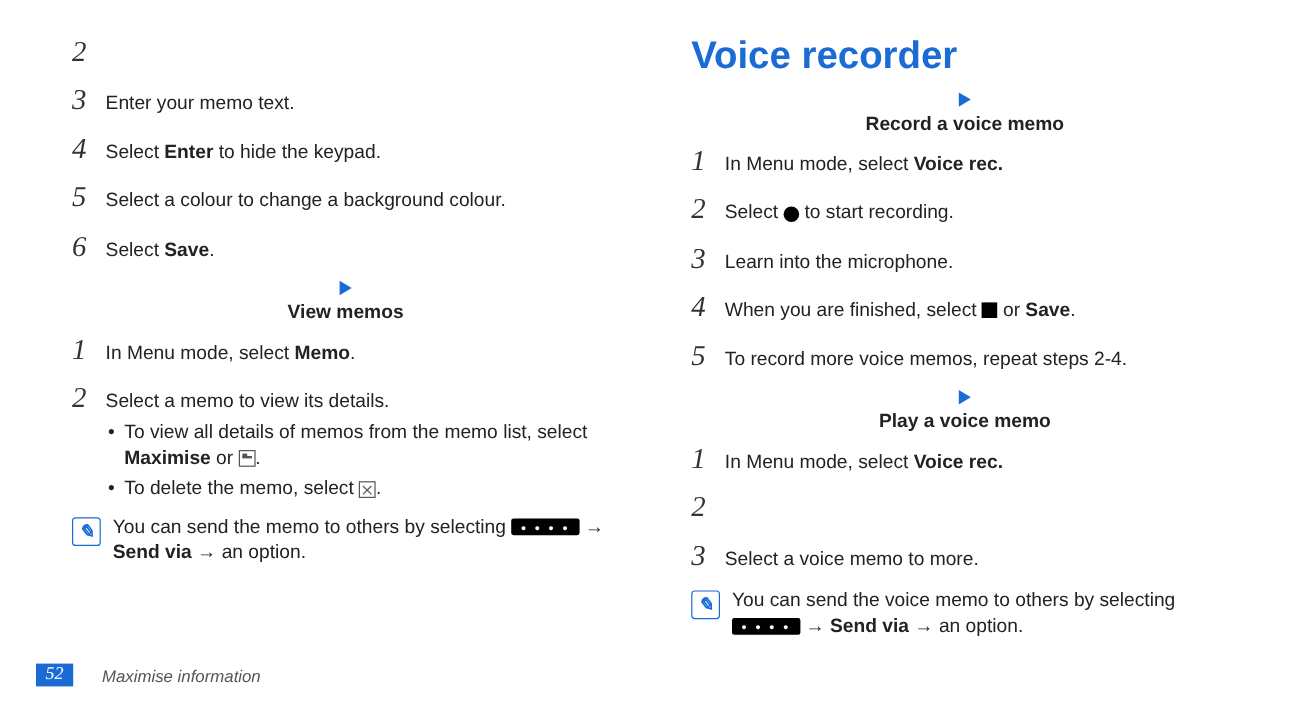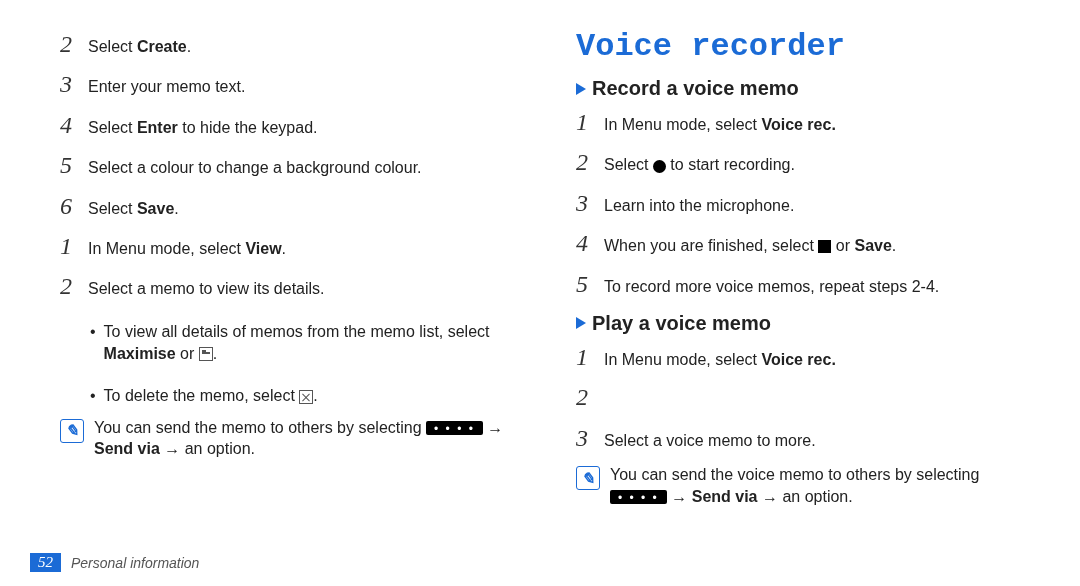--- a/index.html
+++ b/index.html
@@ -12,30 +12,30 @@
     position: relative;
     padding: 28px 48px 0 60px;
   }
   .cols { display: flex; gap: 60px; }
   .col { flex: 1; }
   .main-title {
     color: #1b6bd6;
     font-size: 32px;
     font-weight: 700;
     margin-bottom: 6px;
-    font-family: Liberation Mono, monospace;
   }
   .lead { font-size: 16px; margin-bottom: 14px; }
   .sub-head {
-    font-size: 20px;
+    font-size: 16px;
     font-weight: 700;
     display: flex;
     align-items: center;
     gap: 6px;
     margin: 12px 0 6px;
+    flex-direction: column;
   }
   .bullet-chev {
     display: inline-block;
     width: 0; height: 0;
     border-top: 6px solid transparent;
     border-bottom: 6px solid transparent;
     border-left: 10px solid #1b6bd6;
   }
   ol.steps { list-style: none; }
   ol.steps > li {
@@ -56,21 +56,21 @@
   .step-body { flex: 1; }
   .step-body strong { font-weight: 700; }
   ul.inner {
     list-style: none;
     margin-top: 4px;
   }
   ul.inner li {
     display: flex;
     gap: 8px;
     font-size: 16px;
-    margin-top: 21px;
+    margin-top: 4px;
   }
   ul.inner li::before {
     content: "•";
     font-size: 16px;
     margin-left: 2px;
   }
   .note {
     display: flex;
     gap: 10px;
     align-items: flex-start;
@@ -154,21 +154,21 @@
       linear-gradient(#000,#000) 0 0/100% 2px no-repeat,
       linear-gradient(#000,#000) 0 5px/100% 2px no-repeat,
       linear-gradient(#000,#000) 0 10px/100% 2px no-repeat;
   }
   .footer {
     position: absolute;
     bottom: 14px;
     left: 30px;
     display: flex;
     align-items: center;
-    gap: 10px;
+    gap: 24px;
   }
   .footer .pagenum {
     background: #1b6bd6;
     color: #fff;
     font-style: italic;
     font-family: Georgia, serif;
     font-size: 15px;
     padding: 1px 8px;
   }
   .footer .section {
@@ -178,44 +178,47 @@
   }
 </style>
 </head>
 <body>
 
 <div class="cols">
   <div class="col">
     <ol class="steps" id="left-top-steps">
         <li>
           <span class="step-num">2</span>
-          <div class="step-body"><span>Select <strong>Create</strong>.</span></div>
         </li>
         <li>
           <span class="step-num">3</span>
           <div class="step-body"><span>Enter your memo text.</span></div>
         </li>
         <li>
           <span class="step-num">4</span>
           <div class="step-body"><span>Select <strong>Enter</strong> to hide the keypad.</span></div>
         </li>
         <li>
           <span class="step-num">5</span>
           <div class="step-body"><span>Select a colour to change a background colour.</span></div>
         </li>
         <li>
           <span class="step-num">6</span>
           <div class="step-body"><span>Select <strong>Save</strong>.</span></div>
         </li>
       </ol>
 
+    <div class="sub-head">
+      <span class="bullet-chev"></span>
+      <span>View memos</span>
+    </div>
     <ol class="steps" id="left-view-steps">
         <li>
           <span class="step-num">1</span>
-          <div class="step-body"><span>In Menu mode, select <strong>View</strong>.</span></div>
+          <div class="step-body"><span>In Menu mode, select <strong>Memo</strong>.</span></div>
         </li>
         <li>
           <span class="step-num">2</span>
           <div class="step-body"><span>Select a memo to view its details.</span><ul class="inner">
               <li>
                 <div><span>To view all details of memos from the memo list, select <strong>Maximise</strong> or <span class="ico-box maximise"></span>.</span></div>
               </li>
               <li>
                 <div><span>To delete the memo, select <span class="ico-box delete"></span>.</span></div>
               </li>
@@ -279,14 +282,14 @@
 
     <div class="note">
       <div class="note-icon">✎</div>
       <div class="note-text" id="right-note"><span>You can send the voice memo to others by selecting <span class="sendvia-btn">• • • •</span> → <strong>Send via</strong> → an option.</span></div>
     </div>
   </div>
 </div>
 
 <div class="footer">
   <span class="pagenum">52</span>
-  <span class="section">Personal information</span>
+  <span class="section">Maximise information</span>
 </div>
 
 </body></html>

